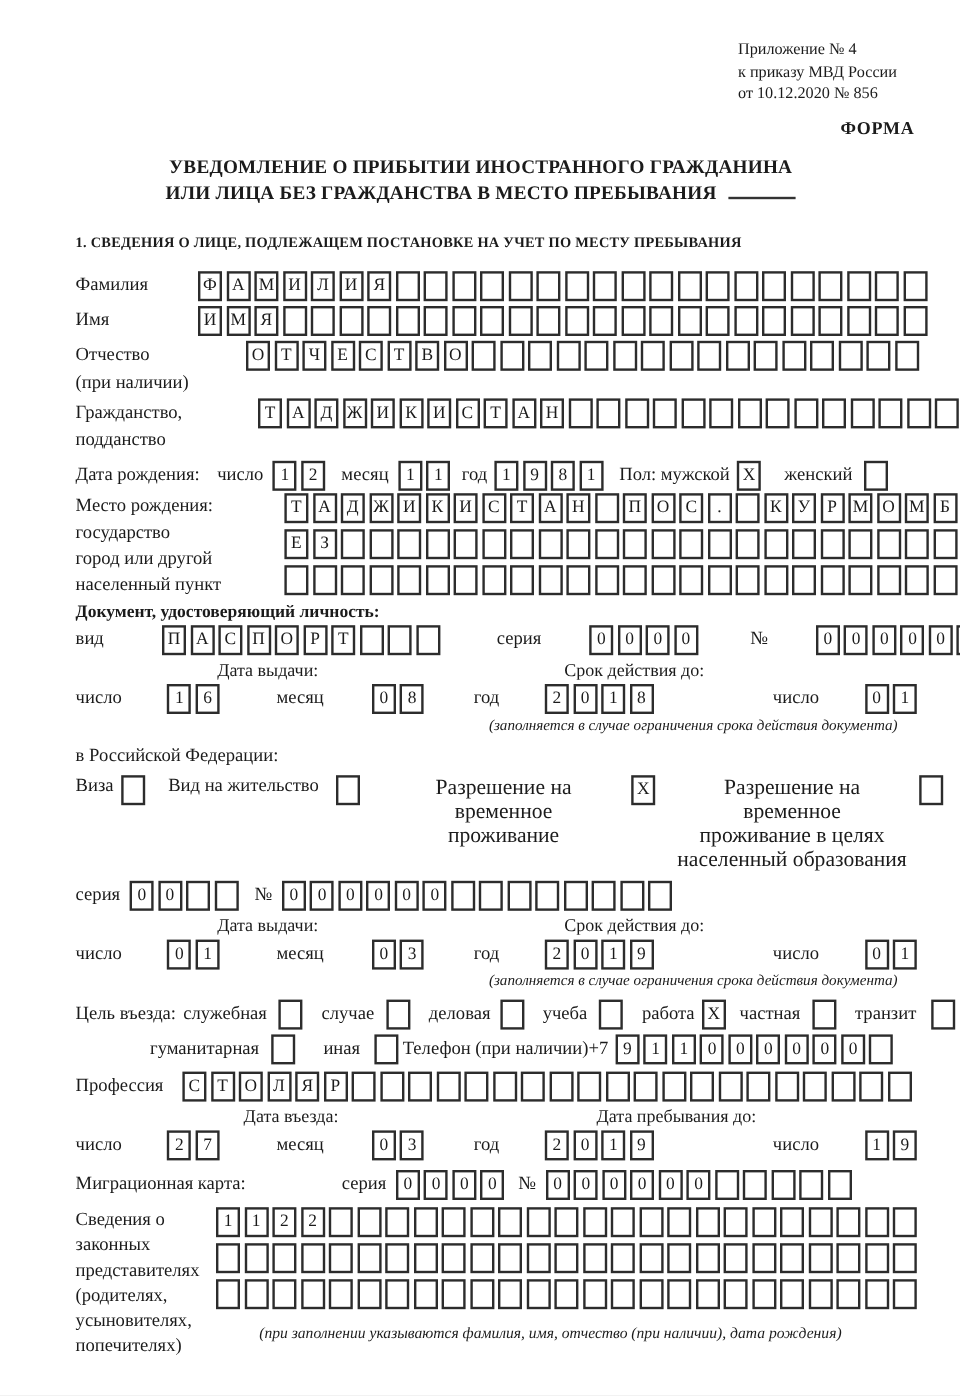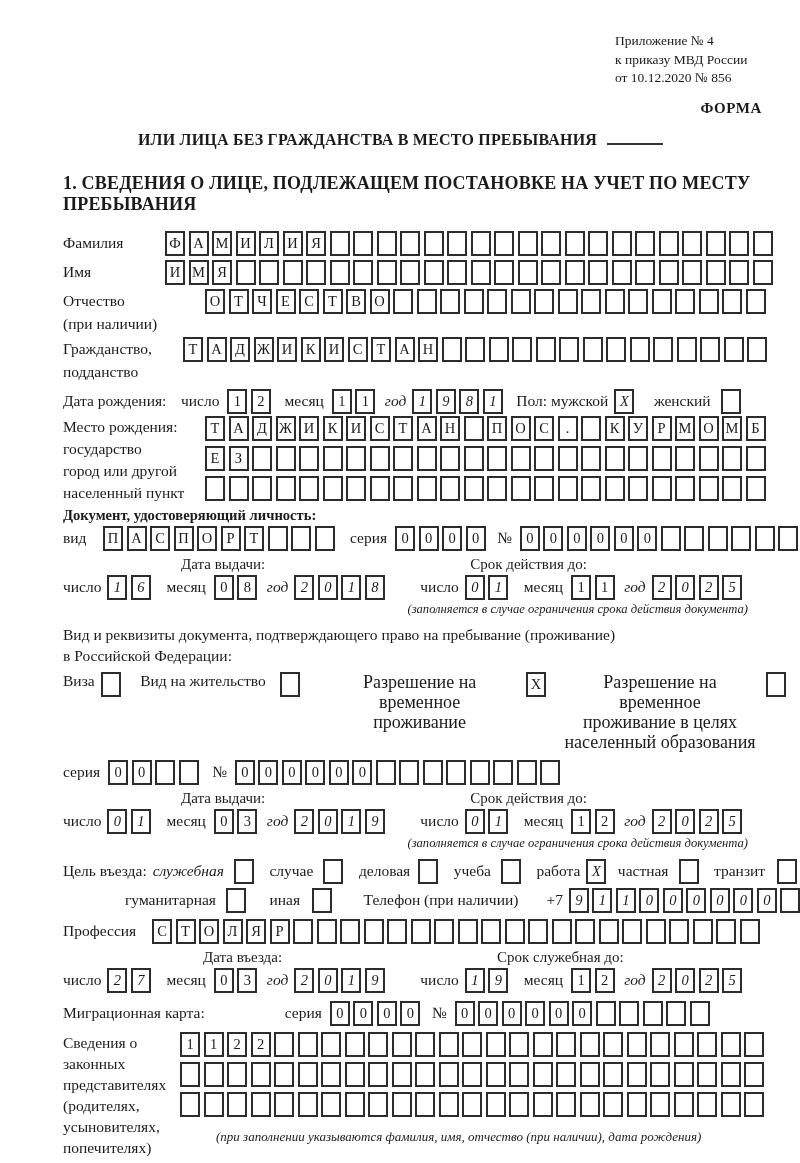--- a/index.html
+++ b/index.html
@@ -11,40 +11,40 @@
   }
   
   .appendix { margin-left: 552px; font-size: 13.5px; line-height: 18.5px; }
   .appendix .amend { margin-top: 4px; font-size: 12.3px; line-height: 16.5px; }
   .forma { margin-top: 12px; padding-right: 28px; text-align: right;
            font-weight: bold; font-size: 15px; letter-spacing: .6px; }
   .title { margin-top: 12px; position: relative; left: -26px; text-align: center;
            font-weight: bold; font-size: 16px; line-height: 22px; letter-spacing: .2px; }
   .blankline { display: inline-block; width: 56px; border-bottom: 2px solid #333;
                margin-left: 10px; height: 14px; vertical-align: baseline; }
-  .sec-head { margin-top: 22px; font-weight: bold; font-size: 18px; letter-spacing: .2px; }
+  .sec-head { margin-top: 22px; font-weight: bold; font-size: 12px; letter-spacing: .2px; }
 
   
   .row { display: flex; align-items: center; margin-top: 4px; flex-wrap: nowrap; }
   .row.top { align-items: flex-start; }
   .boxes { display: inline-flex; flex-wrap: nowrap; }
   .cell {
     flex: 0 0 auto; width: 20px; height: 25px; border: 2px solid #2c2c2c;
     margin-right: 3.5px; display: inline-flex; align-items: center; justify-content: center;
     font-size: 14.5px; line-height: 1; background: #fff;
   }
   .lbl { font-size: 15.5px; flex: 0 0 auto; white-space: nowrap; }
   .mlabel { flex: 0 0 auto; font-size: 15.5px; }
   .w102 { width: 102px; } .w120 { width: 120px; } .w142 { width: 142px; } .w117 { width: 117px; }
   .lh23 { line-height: 23px; } .lh22 { line-height: 22px; } .lh21 { line-height: 21px; }
   .boxcol { display: flex; flex-direction: column; gap: 5px; }
-  .ml6 { margin-left: 6px; font-style: italic; } .ml8 { margin-left: 8px; } .ml10 { margin-left: 10px; }
+  .ml6 { margin-left: 6px; } .ml8 { margin-left: 8px; } .ml10 { margin-left: 10px; }
   .ml12 { margin-left: 12px; } .ml14 { margin-left: 14px; } .ml16 { margin-left: 16px; }
-  .ml20 { margin-left: 20px; } .ml28 { margin-left: 28px; } .ml62 { margin-left: 62px; } .ml80 { margin-left: 80px; }
-  .mt2 { margin-top: 2px; } .mt6 { margin-top: 6px; } .mt8 { margin-top: 8px; } .mt16 { margin-top: 16px; }
+  .ml20 { margin-left: 20px; } .ml28 { } .ml62 { margin-left: 62px; } .ml80 { margin-left: 80px; }
+  .mt2 { margin-top: 2px; gap: 32px; } .mt6 { margin-top: 6px; } .mt8 { margin-top: 8px; } .mt16 { margin-top: 16px; }
 
   
   .doc-head { margin-top: 3px; text-align: left; font-weight: bold; font-size: 14.6px; padding-right: 40px; }
   .date-heads { display: flex; font-size: 15px; margin-top: 5px; }
   .note { font-size: 12.6px; font-style: italic; }
   .exp-note { text-align: right; padding-right: 42px; margin-top: 2px; }
   .intro { font-size: 15.5px; line-height: 21px; margin-top: 7px; }
   .optline { text-align: center; font-size: 18px; line-height: 20px; }
   .dgap { width: 32px; flex: 0 0 auto; }
   .reps-note { margin-left: 36px; margin-top: 7px; font-size: 13px; }
@@ -56,20 +56,21 @@
 
   <div class="appendix">
     <div>Приложение № 4</div>
     <div>к приказу МВД России</div>
     <div>от 10.12.2020 № 856</div>
   </div>
 
   <div class="forma">ФОРМА</div>
 
   <div class="title">
+    <div>УВЕДОМЛЕНИЕ О ПРИБЫТИИ ИНОСТРАННОГО ГРАЖДАНИНА</div>
     <div><span>ИЛИ ЛИЦА БЕЗ ГРАЖДАНСТВА В МЕСТО ПРЕБЫВАНИЯ</span><span class="blankline"></span></div>
   </div>
 
   <div class="sec-head">1. СВЕДЕНИЯ О ЛИЦЕ, ПОДЛЕЖАЩЕМ ПОСТАНОВКЕ НА УЧЕТ ПО МЕСТУ ПРЕБЫВАНИЯ</div>
 
   <div class="row mt16">
     <span class="lbl w102">Фамилия</span>
     <span class="boxes">
         <span class="cell">Ф</span>
         <span class="cell">А</span>
@@ -394,21 +395,20 @@
     <span class="boxes ml6">
         <span class="cell">2</span>
         <span class="cell">0</span>
         <span class="cell">2</span>
         <span class="cell">5</span>
       </span>
   </div>
   <div class="note exp-note">(заполняется в случае ограничения срока действия документа)</div>
 
   <div class="intro">
-    <div>Вид и реквизиты документа, подтверждающего право на пребывание (проживание)</div>
     <div>в Российской Федерации:</div>
   </div>
 
   <div class="row top mt6">
     <span class="lbl">Виза</span>
     <span class="boxes ml6">
         <span class="cell"></span>
       </span>
     <span class="lbl ml16">Вид на жительство</span>
     <span class="boxes ml14">
@@ -585,21 +585,21 @@
         <span class="cell"></span>
         <span class="cell"></span>
         <span class="cell"></span>
         <span class="cell"></span>
         <span class="cell"></span>
       </span>
   </div>
 
   <div class="date-heads mt6">
     <span style="margin-left:140px">Дата въезда:</span>
-    <span style="margin-left:215px">Срок служебная до:</span>
+    <span style="margin-left:215px">Дата пребывания до:</span>
   </div>
   <div class="row mt2">
     <span class="lbl">число</span>
     <span class="boxes ml6">
         <span class="cell">2</span>
         <span class="cell">7</span>
       </span>
     <span class="lbl ml12">месяц</span>
     <span class="boxes ml8">
         <span class="cell">0</span>

